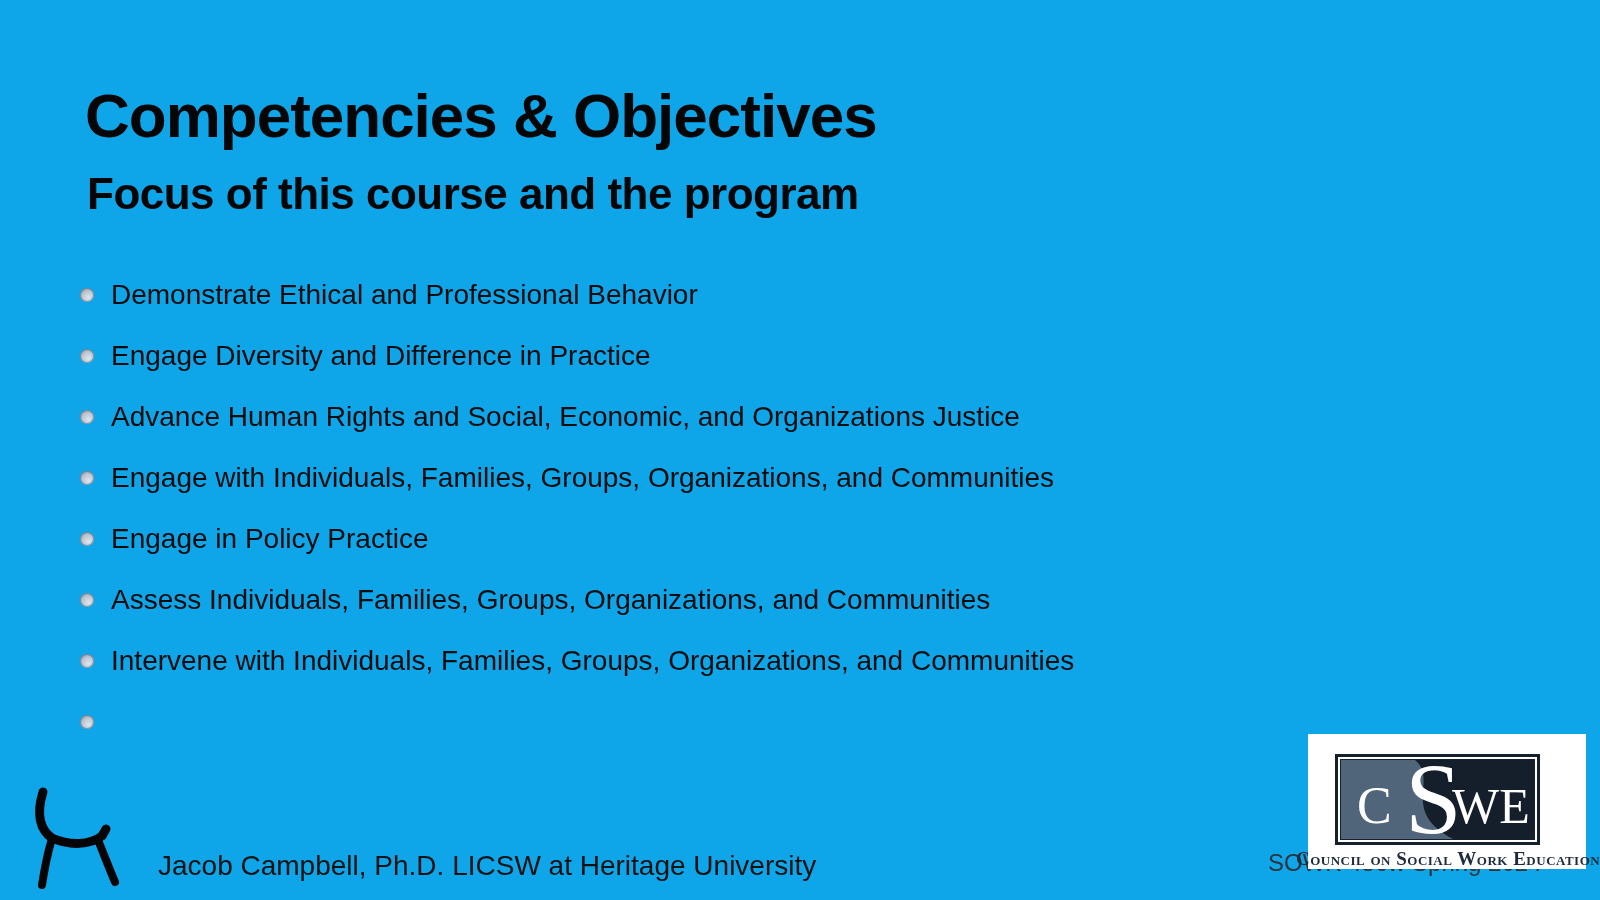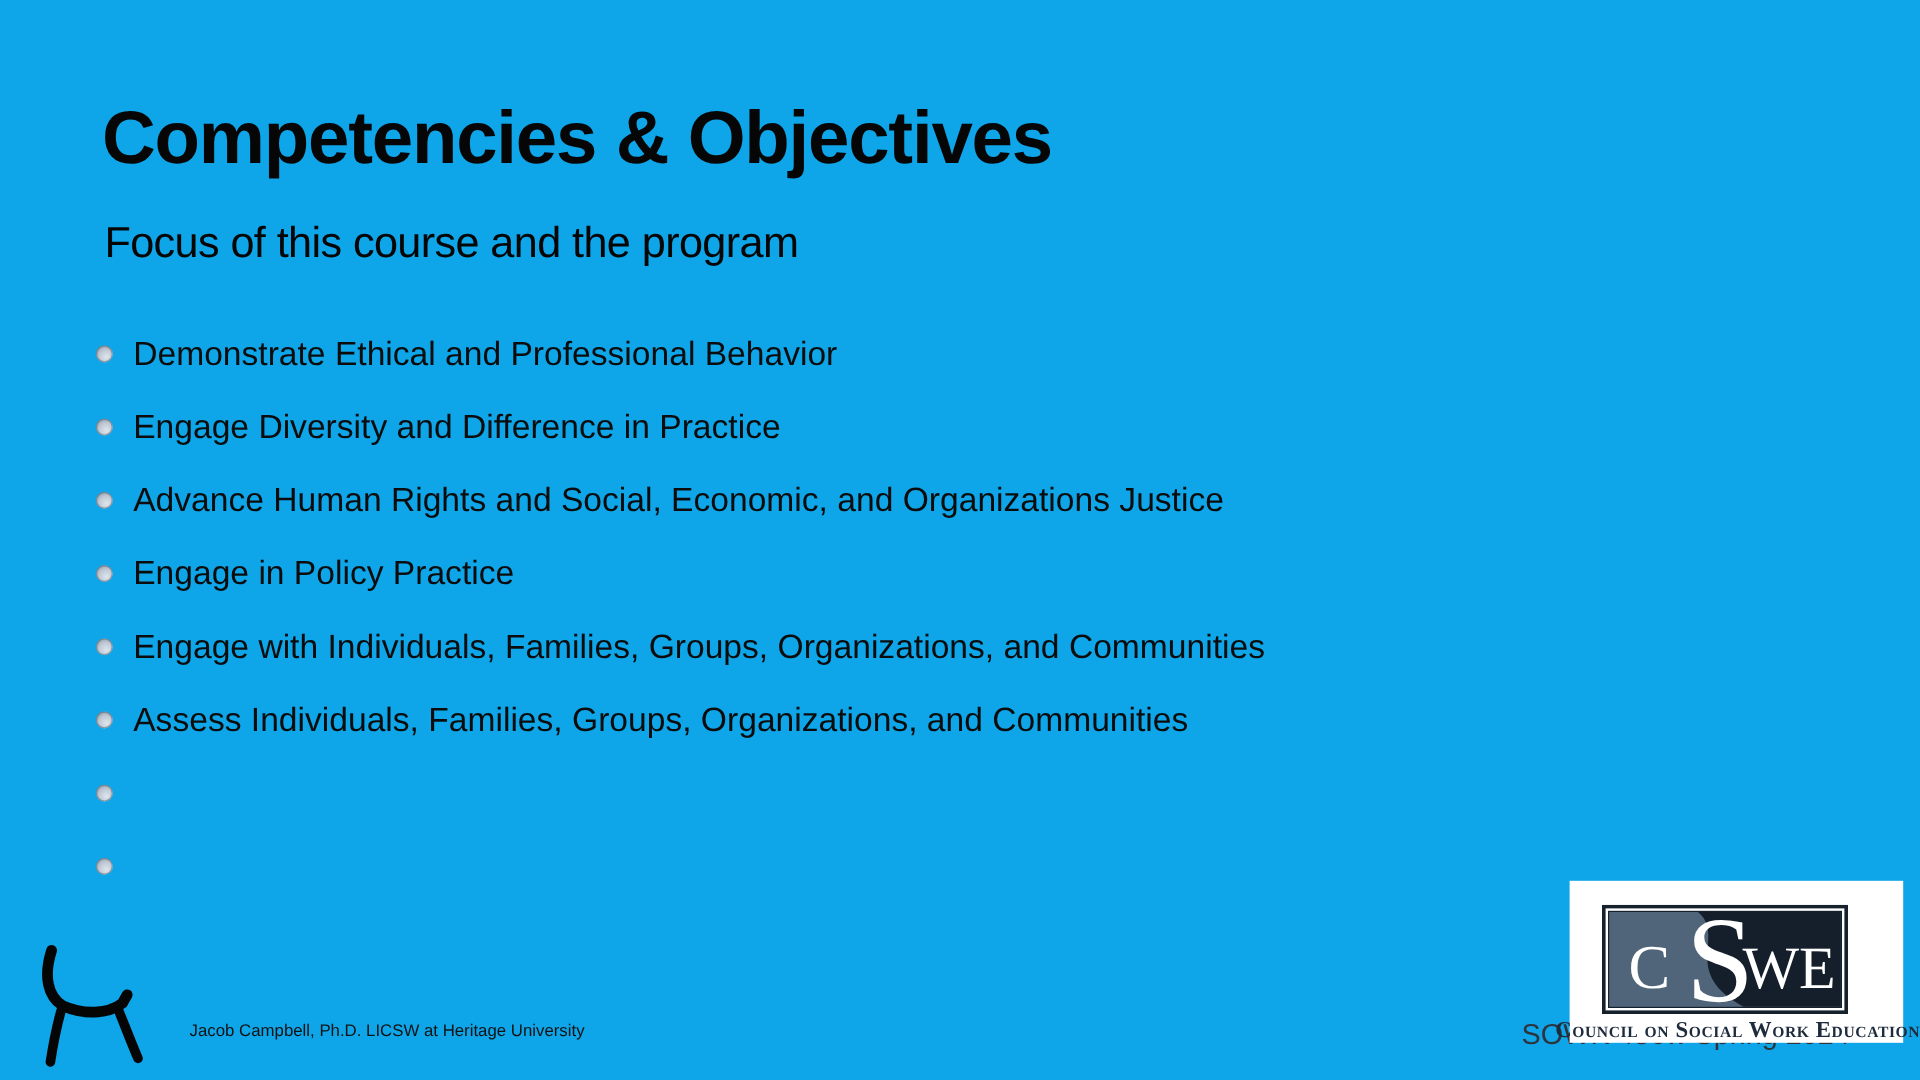--- a/index.html
+++ b/index.html
@@ -10,42 +10,42 @@
     overflow:hidden;
     font-family:"Liberation Sans", sans-serif;
     color:#0c0c0c;
   }
   .title{
     position:absolute;left:85px;top:85px;
     font-size:62px;font-weight:bold;line-height:1.0;
     letter-spacing:-1px;color:#060606;white-space:nowrap;margin:0;
   }
   .subtitle{
-    position:absolute;left:87px;top:184px;
-    font-size:36px;font-weight:normal;line-height:1.0;
+    position:absolute;left:87px;top:172px;
+    font-size:44px;font-weight:bold;line-height:1.0;
     letter-spacing:-0.5px;color:#060606;white-space:nowrap;margin:0;
   }
   ul.competencies{
     position:absolute;left:80px;top:264px;margin:0;padding:0;
     list-style:none;
   }
   ul.competencies li{
     height:61px;display:flex;align-items:center;white-space:nowrap;
   }
   .bullet{
     width:14px;height:14px;border-radius:50%;
     flex:0 0 14px;margin-right:17px;
     background:radial-gradient(circle at 62% 68%, #dee5ed 0%, #bcc6d2 50%, #79848f 100%);
     box-shadow:inset 0 0 0 1px rgba(90,100,112,0.55);
   }
   .item-text{font-size:28px;color:#0c0c0c;}
   .chair{position:absolute;left:22px;top:772px;}
   .footer-author{
     position:absolute;left:158px;top:850px;
-    font-size:14px;color:#121212;white-space:nowrap;
+    font-size:28px;color:#121212;white-space:nowrap;
   }
   .footer-course{
     position:absolute;left:1268px;top:849px;
     font-size:24px;color:#2e343b;white-space:nowrap;z-index:1;
   }
   .logo-card{
     position:absolute;left:1308px;top:734px;width:278px;height:135px;
     background:#ffffff;z-index:2;
   }
   .logo-mark{position:absolute;left:27px;top:20px;}
@@ -77,32 +77,33 @@
     <li>
       <span class="bullet"></span>
       <span class="item-text">Engage Diversity and Difference in Practice</span>
     </li>
     <li>
       <span class="bullet"></span>
       <span class="item-text">Advance Human Rights and Social, Economic, and Organizations Justice</span>
     </li>
     <li>
       <span class="bullet"></span>
-      <span class="item-text">Engage in Policy Practice</span>
+      <span class="item-text">Engage with Individuals, Families, Groups, Organizations, and Communities</span>
     </li>
     <li>
       <span class="bullet"></span>
-      <span class="item-text">Engage with Individuals, Families, Groups, Organizations, and Communities</span>
+      <span class="item-text">Engage in Policy Practice</span>
     </li>
     <li>
       <span class="bullet"></span>
       <span class="item-text">Assess Individuals, Families, Groups, Organizations, and Communities</span>
     </li>
     <li>
       <span class="bullet"></span>
+      <span class="item-text">Intervene with Individuals, Families, Groups, Organizations, and Communities</span>
     </li>
     <li>
       <span class="bullet"></span>
     </li>
   </ul>
 
   <svg class="chair" width="100" height="118" viewBox="0 0 100 118" aria-hidden="true">
     <path d="M 21,20 C 14,42 18,58 30,66 C 48,74 68,73 80,64 L 84,57" fill="none" stroke="#050505" stroke-width="9" stroke-linecap="round" stroke-linejoin="round"></path>
     <path d="M 76,68 C 81,80 87,96 93,110" fill="none" stroke="#050505" stroke-width="8" stroke-linecap="round"></path>
     <path d="M 29,70 C 25,84 22,100 20,113" fill="none" stroke="#050505" stroke-width="8" stroke-linecap="round"></path>

